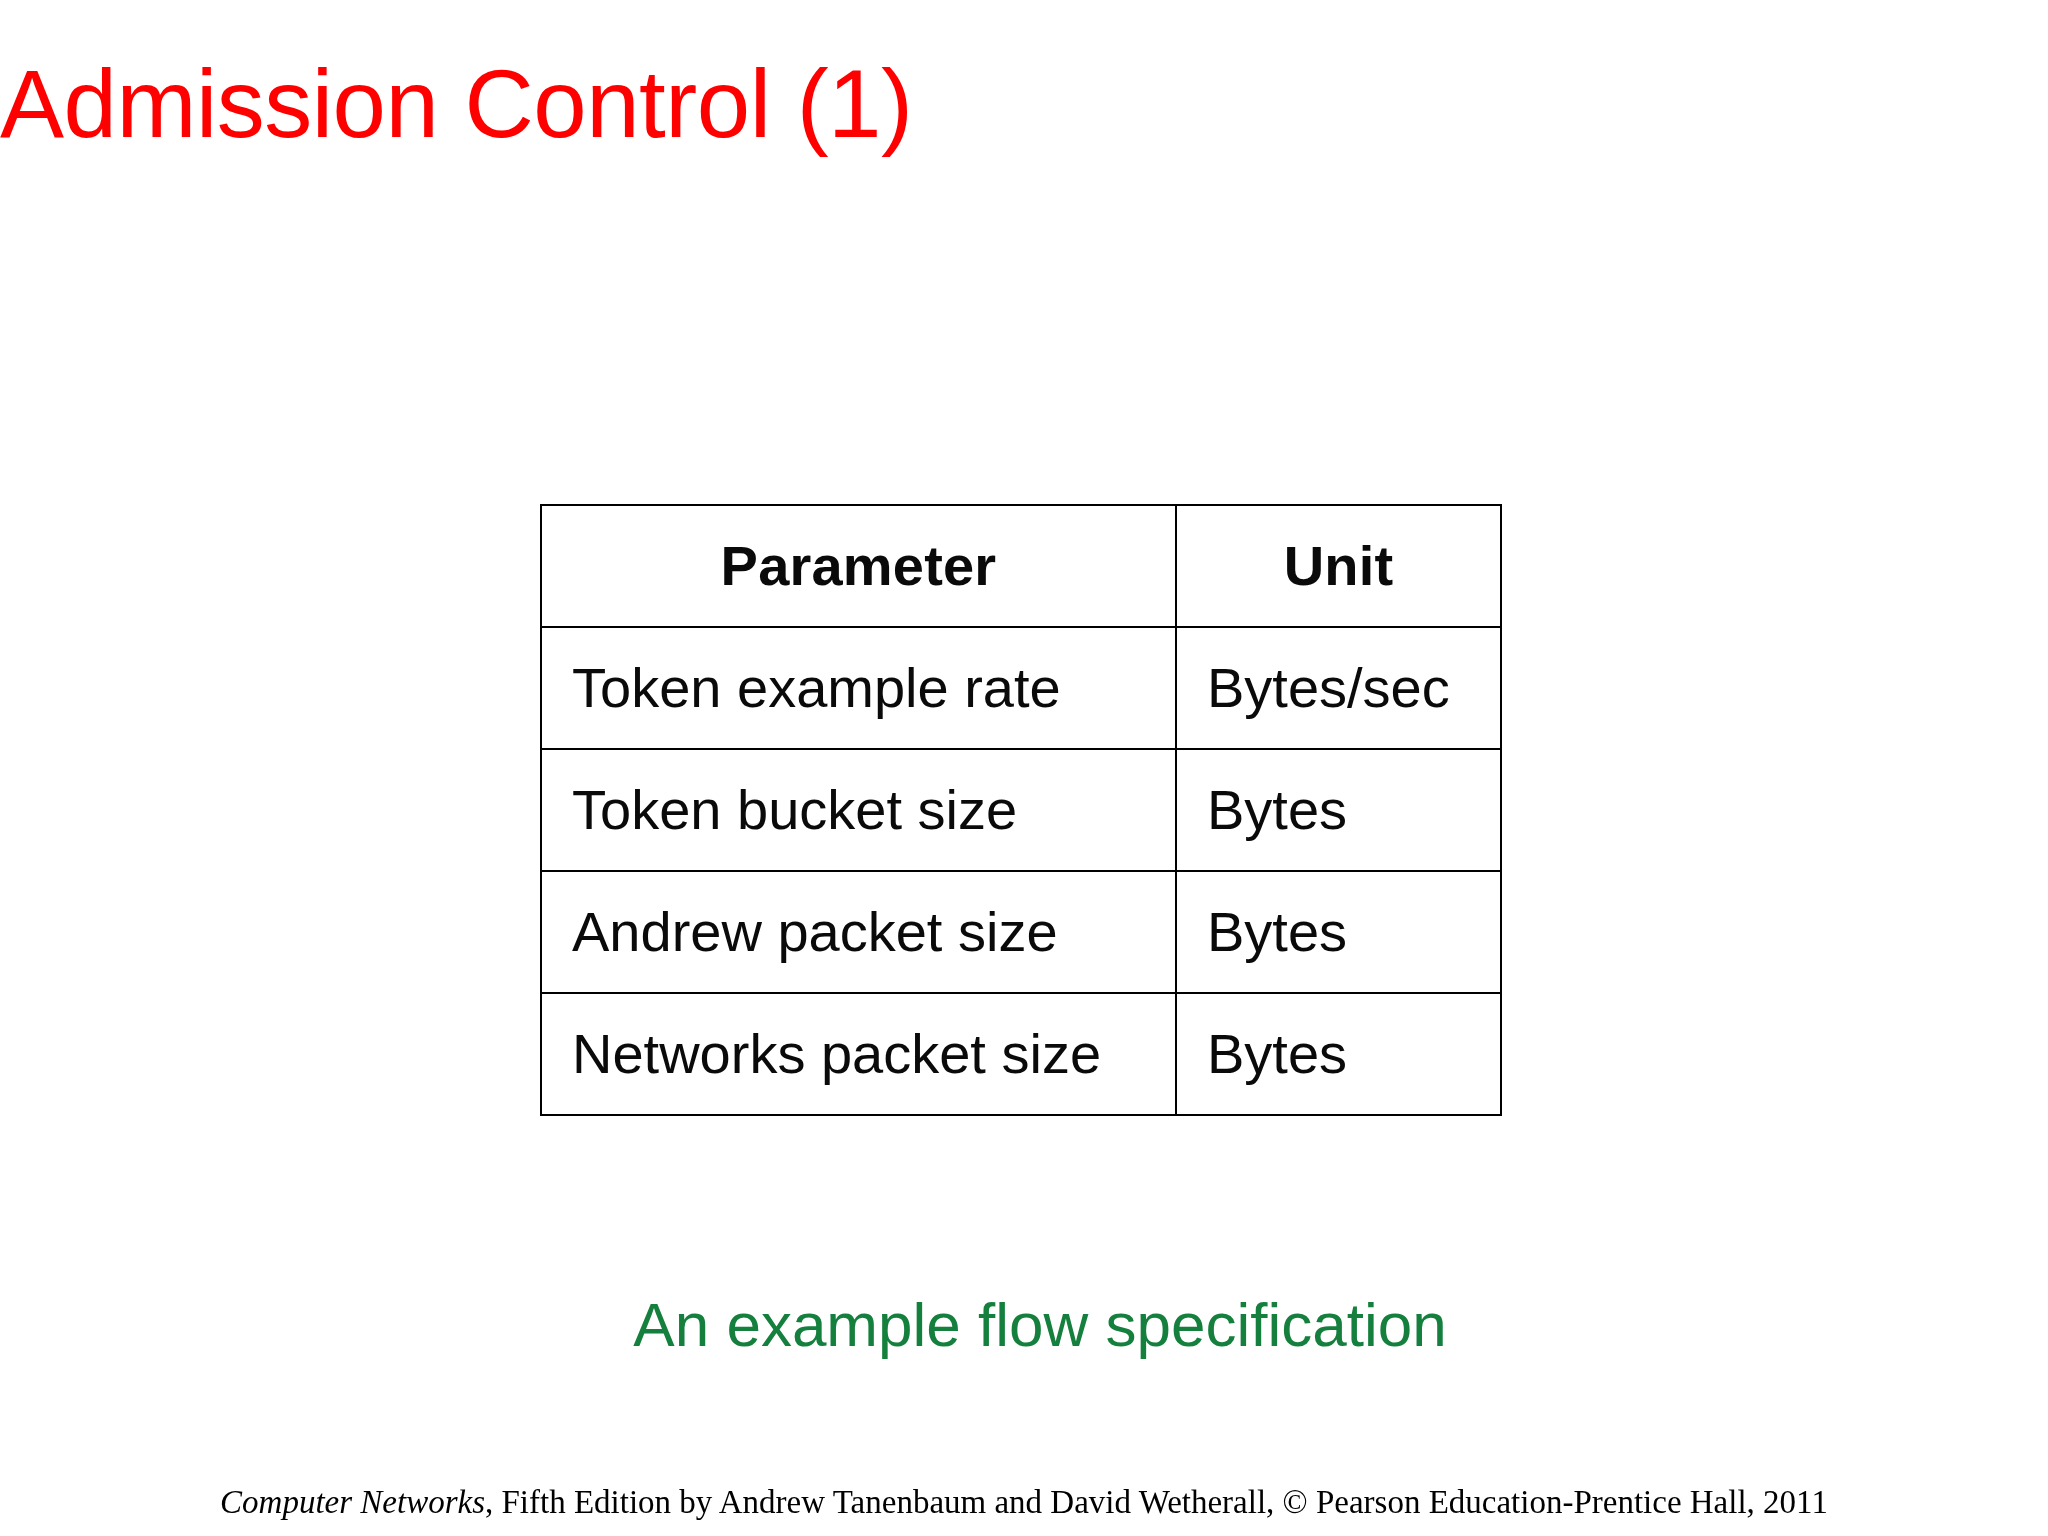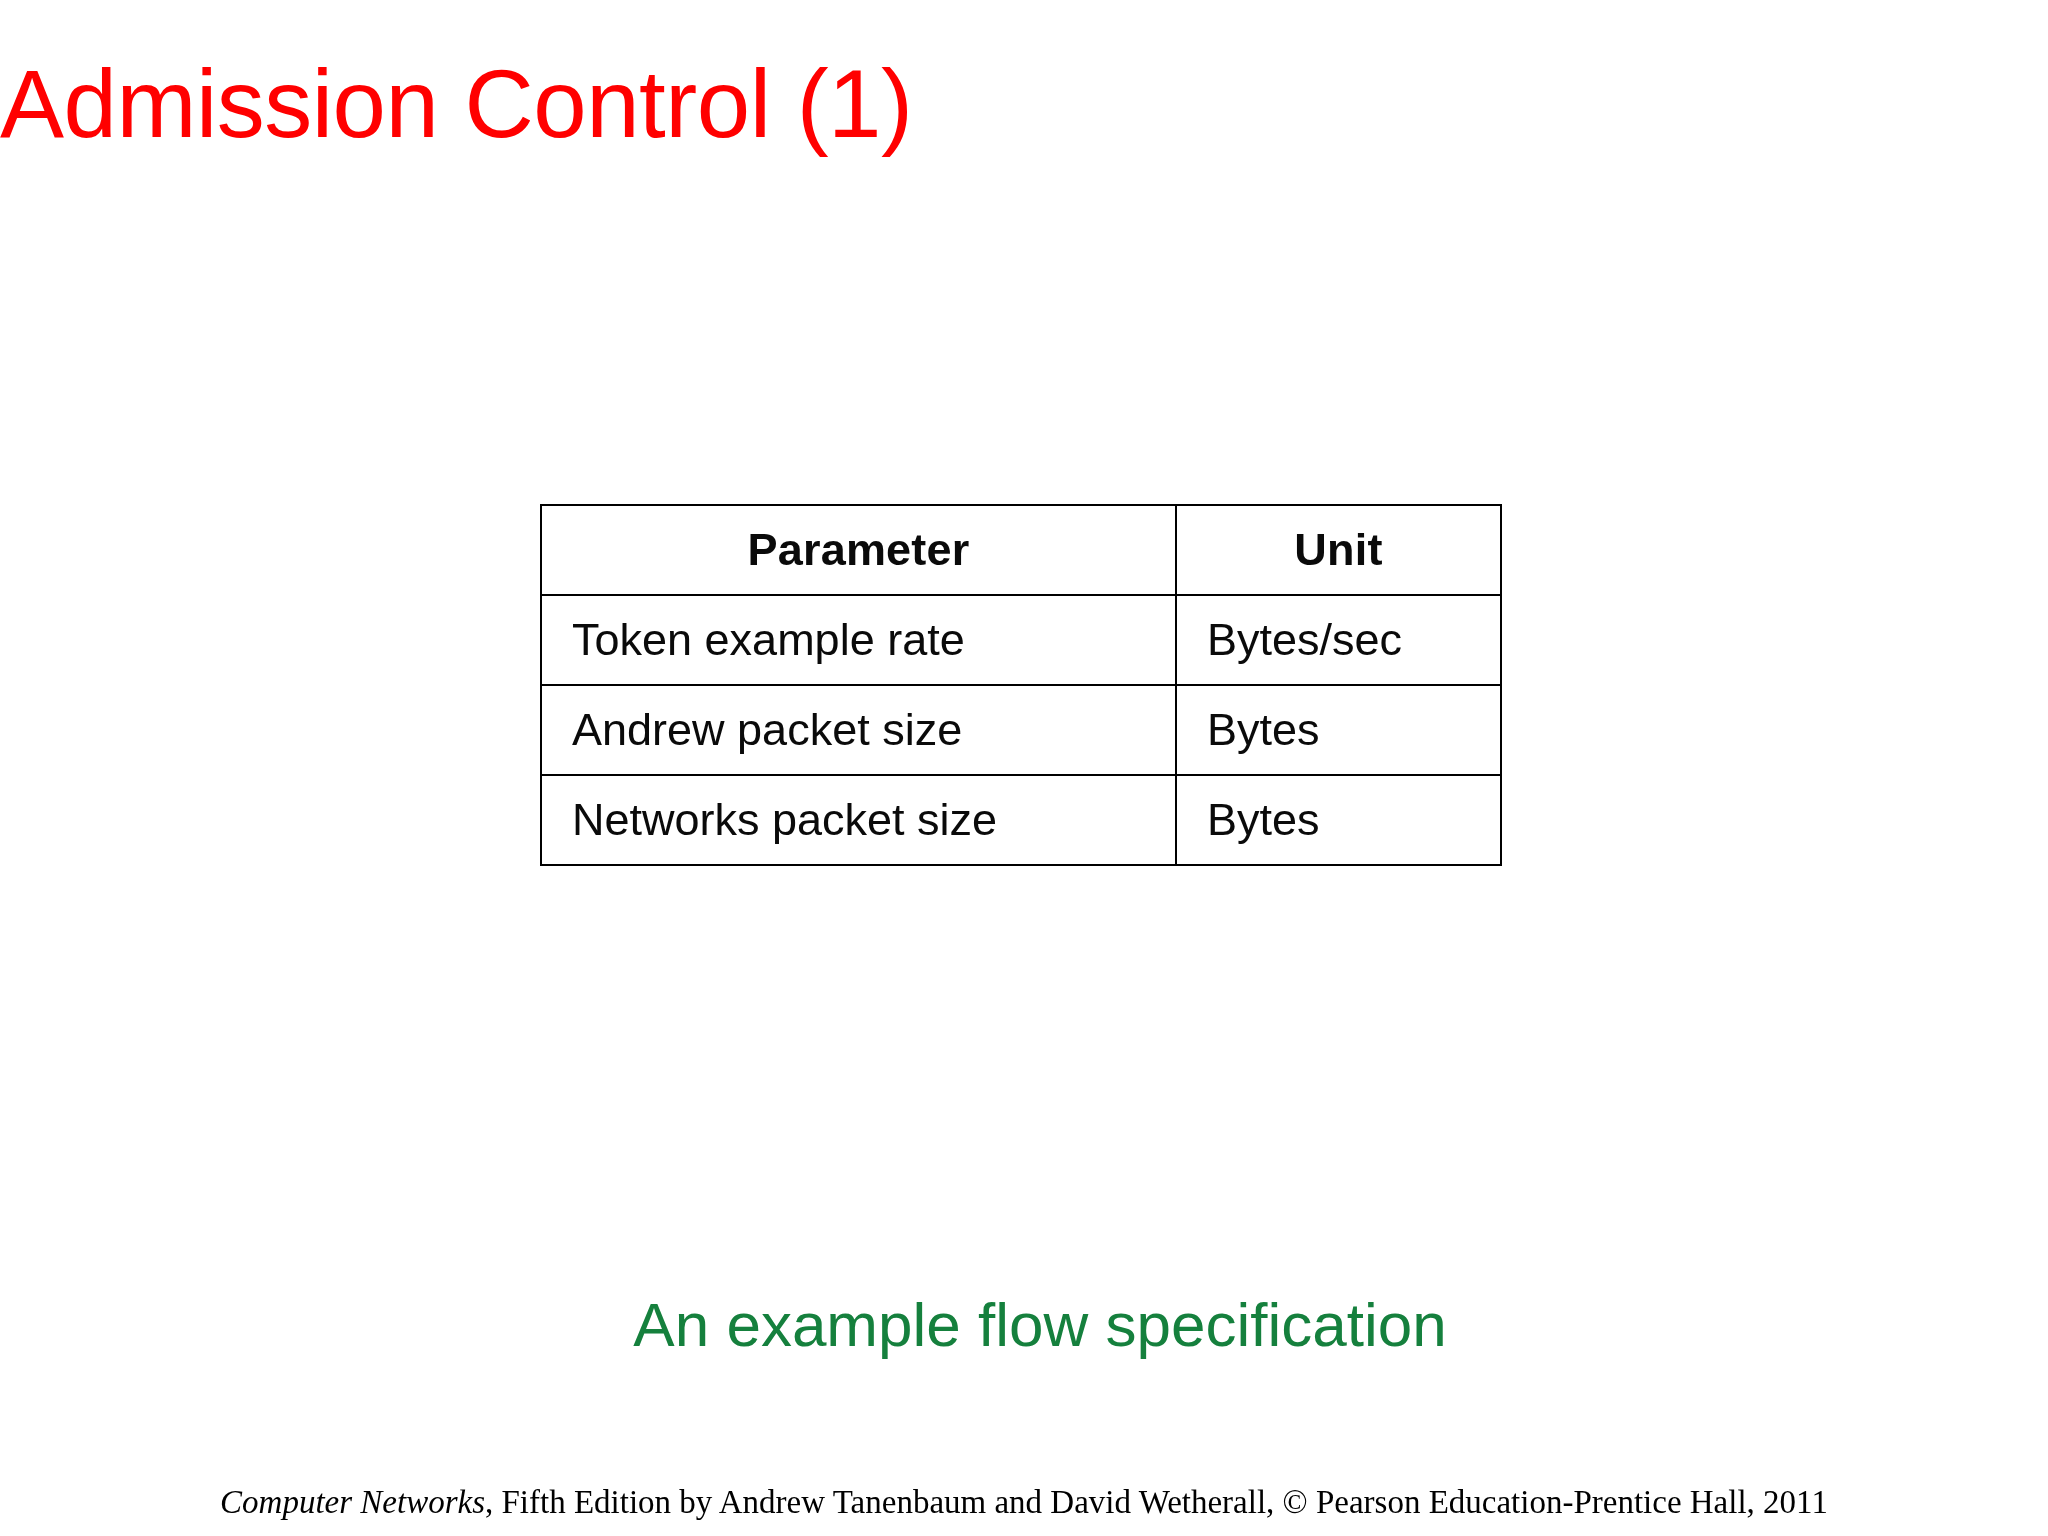--- a/index.html
+++ b/index.html
@@ -41,25 +41,25 @@
   }
   table.spec-table {
     border-collapse: collapse;
     width: 960px;
     table-layout: fixed;
     background: #ffffff;
   }
   table.spec-table th,
   table.spec-table td {
     border: 2px solid #000000;
-    padding: 0;
+    padding: 16px;
     height: 88px;
     vertical-align: middle;
     font-family: "Liberation Sans", sans-serif;
-    font-size: 45px;
+    font-size: 56px;
     line-height: 52px;
     color: #0a0a0a;
   }
   table.spec-table col.col-param { width: 635px; }
   table.spec-table col.col-unit  { width: 325px; }
 
   table.spec-table thead th {
     font-weight: 700;
     text-align: center;
     letter-spacing: 0.2px;
@@ -124,20 +124,24 @@
         <th>Parameter</th>
         <th>Unit</th>
       </tr>
     </thead>
     <tbody>
       <tr>
         <td class="param-cell">Token example rate</td>
         <td class="unit-cell">Bytes/sec</td>
       </tr>
       <tr>
+        <td class="param-cell">Token bucket size</td>
+        <td class="unit-cell">Bytes</td>
+      </tr>
+      <tr>
         <td class="param-cell">Andrew packet size</td>
         <td class="unit-cell">Bytes</td>
       </tr>
       <tr>
         <td class="param-cell">Networks packet size</td>
         <td class="unit-cell">Bytes</td>
       </tr>
     </tbody>
   </table>
 </div>

